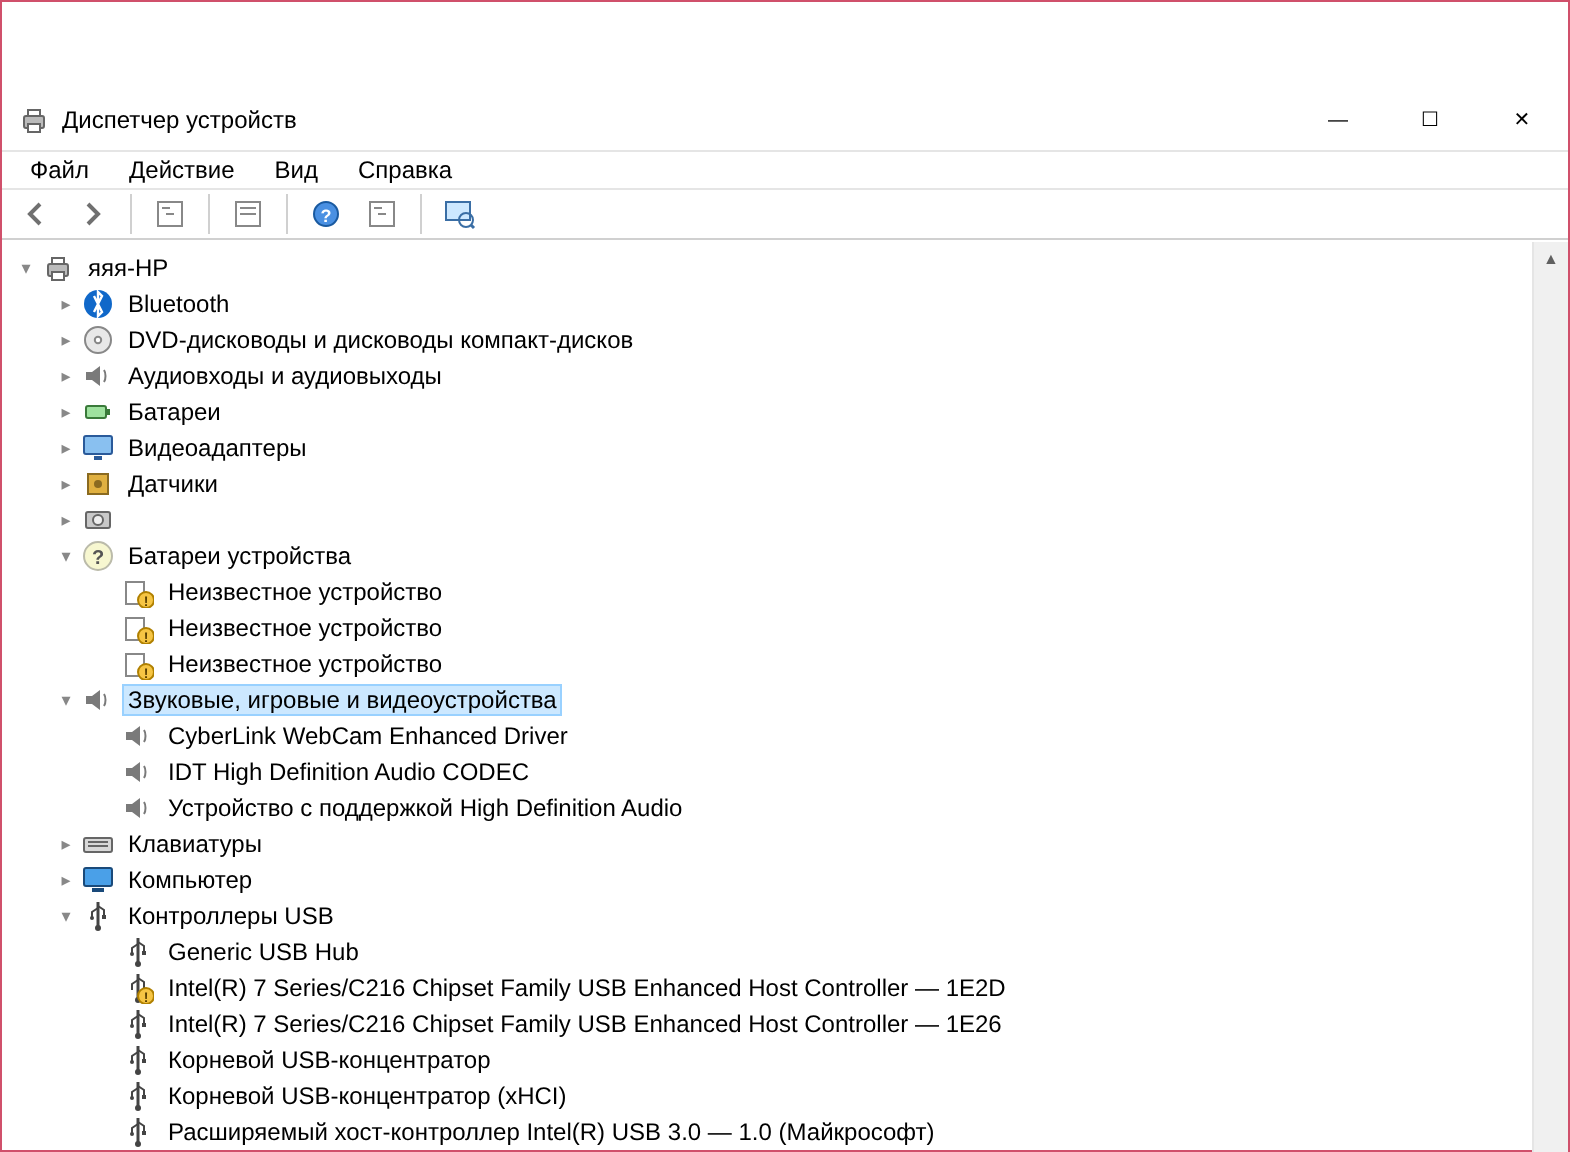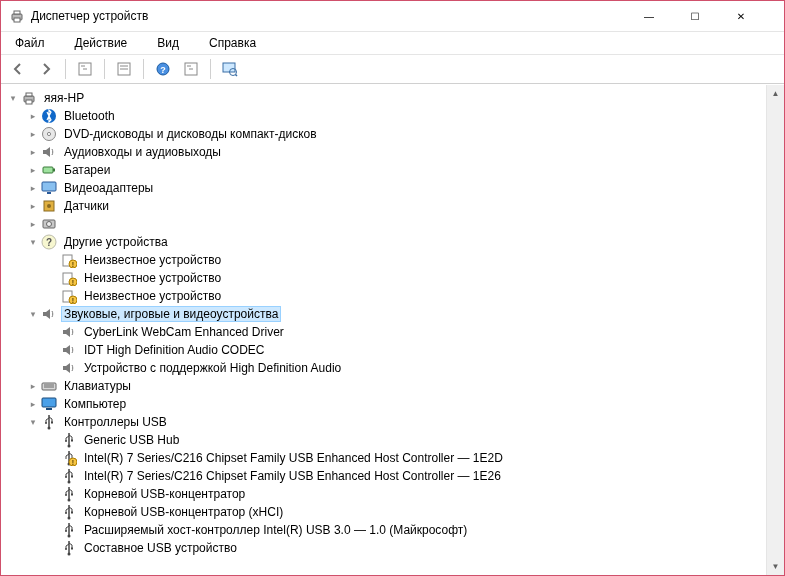--- a/index.html
+++ b/index.html
@@ -14,38 +14,39 @@
   .window {
     width: 783px; height: 574px;
     border: 1px solid #d0506b;
     display: flex; flex-direction: column;
     background: #fff;
   }
   
   .titlebar {
     height: 30px;
     display: flex; align-items: center;
-    padding: 0 20px 0 8px;
+    padding: 0 0 0 8px;
     background: #fff;
+    margin-top: 44px;
   }
   .titlebar .app-icon { width:16px; height:16px; margin-right:6px; }
   .titlebar .title { font-size:12px; }
   .titlebar .spacer { flex:1; }
   .caption-btn {
     width: 46px; height: 30px;
     display:flex; align-items:center; justify-content:center;
     font-family: "Segoe UI Symbol", sans-serif;
     font-size: 10px;
   }
   
   .menubar {
     height: 22px;
     display:flex; align-items:center;
     padding: 0 6px;
-    gap: 14px;
+    gap: 4px;
     border-top:1px solid #e5e5e5;
   }
   .menu-item { padding: 2px 8px; font-size:12px; }
   
   .toolbar {
     height: 28px;
     display:flex; align-items:center;
     padding: 0 4px;
     border-top:1px solid #e5e5e5;
     border-bottom:1px solid #d0d0d0;
@@ -377,21 +378,21 @@
                 </div>
               </li>
             <li>
               <div class="row">
                   <span class="expander">▾</span>
                   <span class="node-icon">
                     <svg width="16" height="16">
                       <use href="#i-question"></use>
                     </svg>
                   </span>
-                  <span class="label">Другие устройства</span>
+                  <span class="label">Батареи устройства</span>
                 </div>
               <ul>
                 <li>
                     <div class="row">
                       <span class="expander blank"></span>
                       <span class="node-icon">
                         <svg width="16" height="16">
                           <use href="#i-unknown"></use>
                         </svg>
                       </span>

